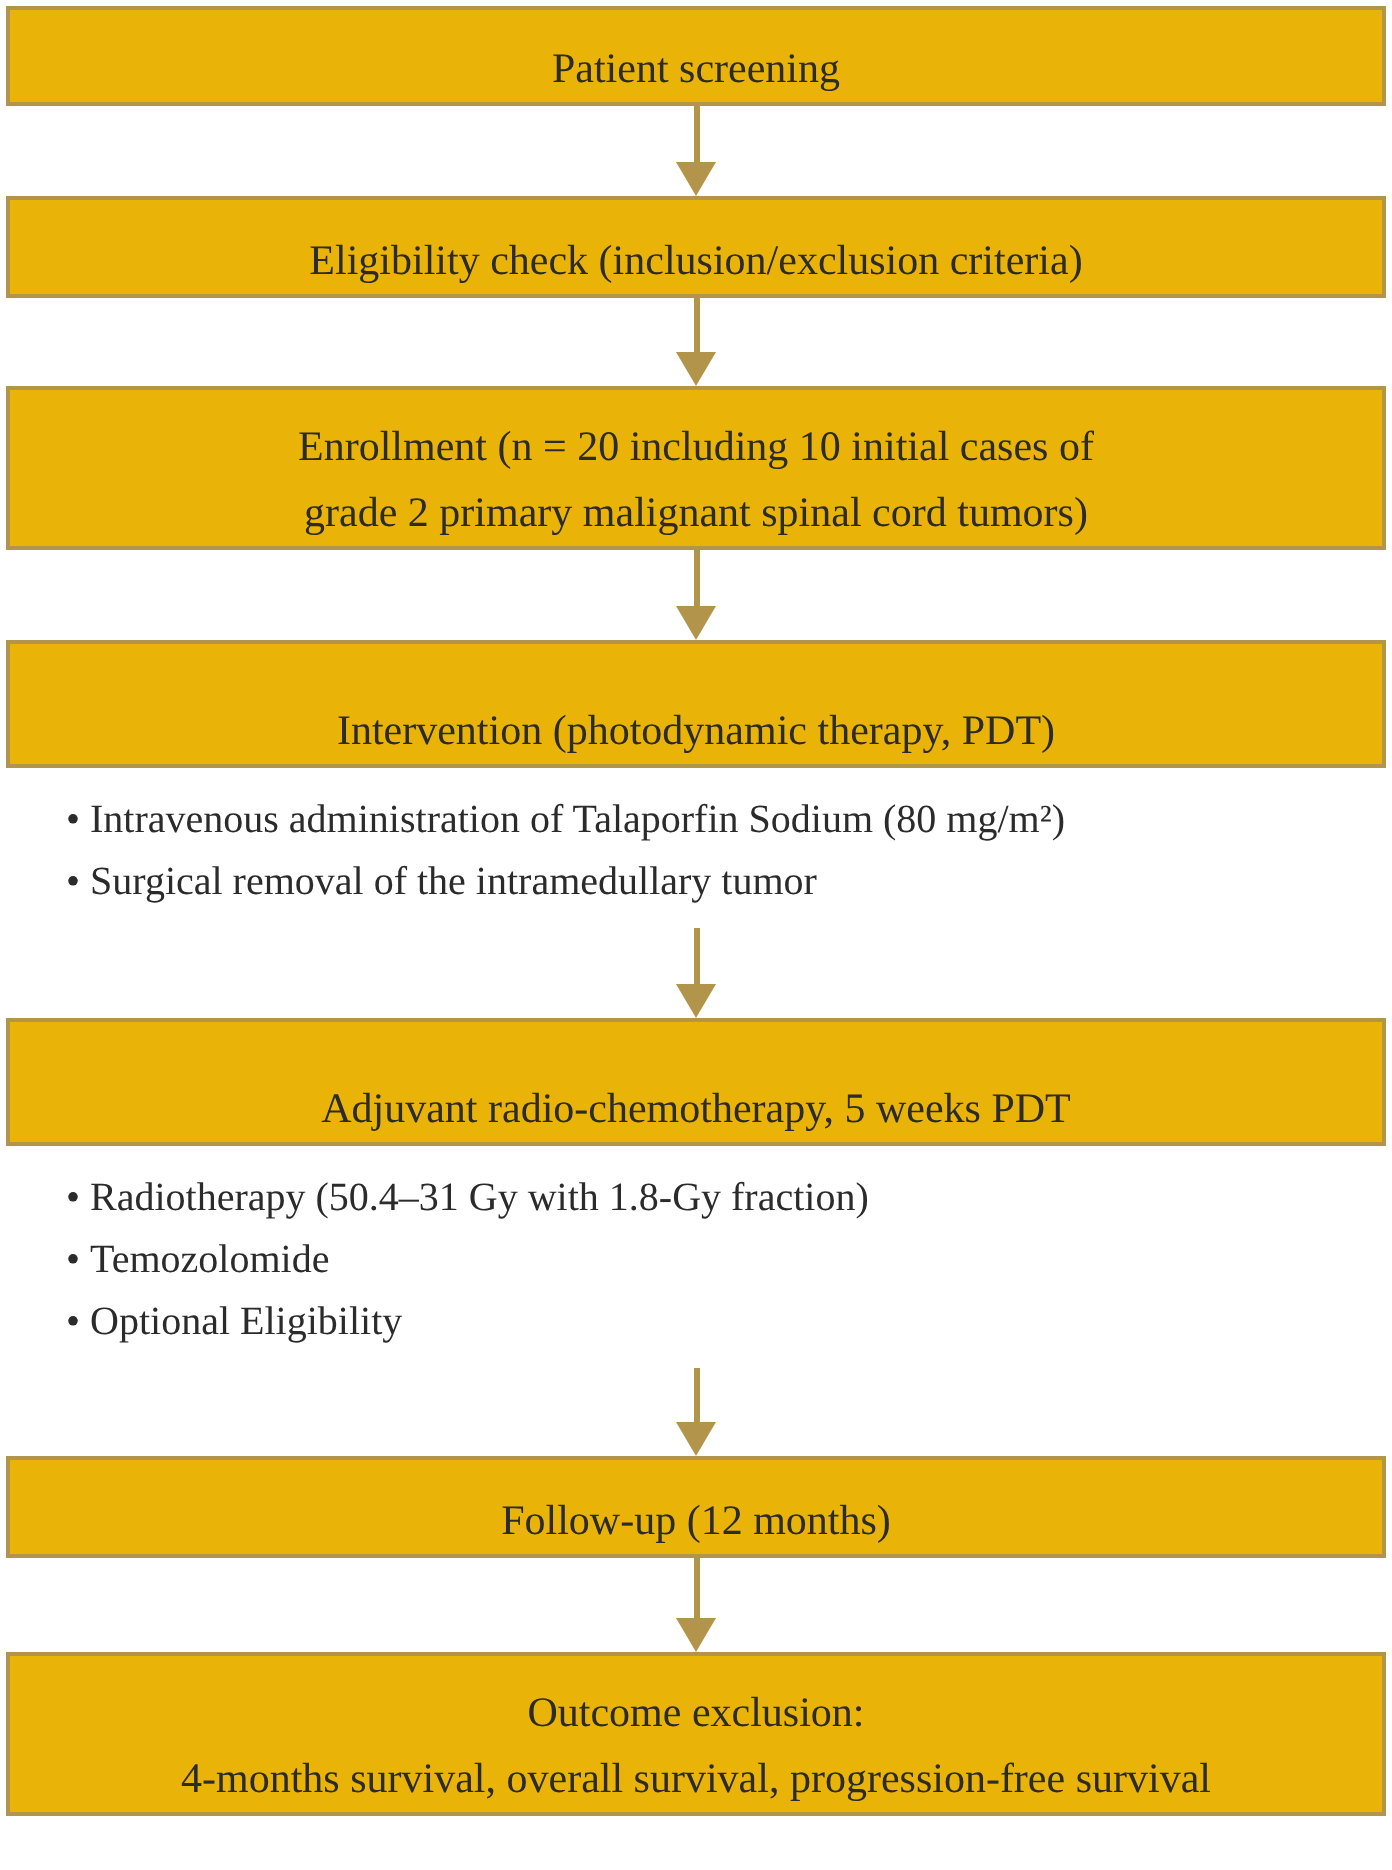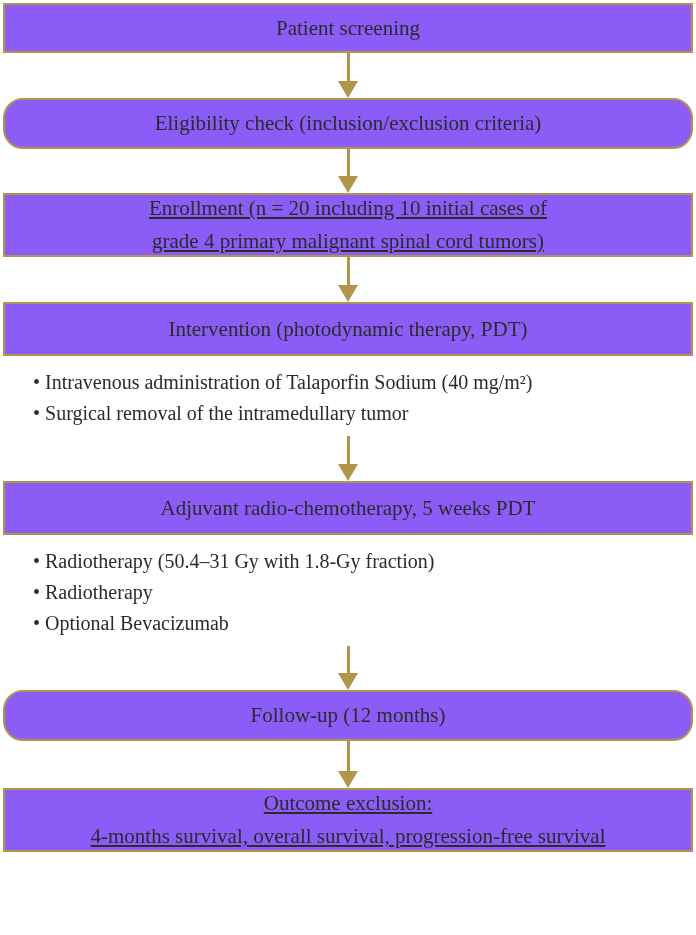--- a/index.html
+++ b/index.html
@@ -15,34 +15,34 @@
     box-sizing: border-box;
   }
   .flow {
     padding: 3px 3px 0 3px;
     display: flex;
     flex-direction: column;
   }
   .box {
     box-sizing: border-box;
     border: 2px solid #b2954a;
-    background: #8b5cf6;
+    background: #eab308;
     text-align: center;
     font-size: 21px;
     display: flex;
     flex-direction: column;
-    justify-content: center;
+    justify-content: flex-end;
     align-items: center;
     line-height: 33px;
     padding: 0 19px;
   }
   .h1line  { height: 50px; }
-  .h1line2 { height: 51px; border-radius: 20px; }
-  .h1line3 { height: 54px; }
-  .h2line  { height: 64px; text-decoration: underline; }
+  .h1line2 { height: 51px; }
+  .h1line3 { height: 64px; }
+  .h2line  { height: 82px; }
   .box .line { display: block; }
   .arrow {
     height: 45px;
     display: flex;
     flex-direction: column;
     align-items: center;
   }
   .arrow.tall  { height: 47px; }
   .arrow.short { height: 44px; }
   .arrow-shaft {
@@ -90,50 +90,50 @@
     <span class="line">Eligibility check (inclusion/exclusion criteria)</span>
   </div>
 
   <div class="arrow short">
     <div class="arrow-shaft"></div>
     <div class="arrow-head"></div>
   </div>
 
   <div class="box h2line">
     <span class="line">Enrollment (n = 20 including 10 initial cases of</span>
-    <span class="line">grade 4 primary malignant spinal cord tumors)</span>
+    <span class="line">grade 2 primary malignant spinal cord tumors)</span>
   </div>
 
   <div class="arrow">
     <div class="arrow-shaft"></div>
     <div class="arrow-head"></div>
   </div>
 
   <div class="box h1line3">
     <span class="line">Intervention (photodynamic therapy, PDT)</span>
   </div>
 
   <div class="bullets">
-    <div class="bullet">Intravenous administration of Talaporfin Sodium (40 mg/m²)</div>
+    <div class="bullet">Intravenous administration of Talaporfin Sodium (80 mg/m²)</div>
     <div class="bullet">Surgical removal of the intramedullary tumor</div>
   </div>
 
   <div class="arrow">
     <div class="arrow-shaft"></div>
     <div class="arrow-head"></div>
   </div>
 
   <div class="box h1line3">
     <span class="line">Adjuvant radio-chemotherapy, 5 weeks PDT</span>
   </div>
 
   <div class="bullets">
     <div class="bullet">Radiotherapy (50.4–31 Gy with 1.8-Gy fraction)</div>
-    <div class="bullet">Radiotherapy</div>
-    <div class="bullet">Optional Bevacizumab</div>
+    <div class="bullet">Temozolomide</div>
+    <div class="bullet">Optional Eligibility</div>
   </div>
 
   <div class="arrow short">
     <div class="arrow-shaft"></div>
     <div class="arrow-head"></div>
   </div>
 
   <div class="box h1line2">
     <span class="line">Follow-up (12 months)</span>
   </div>

